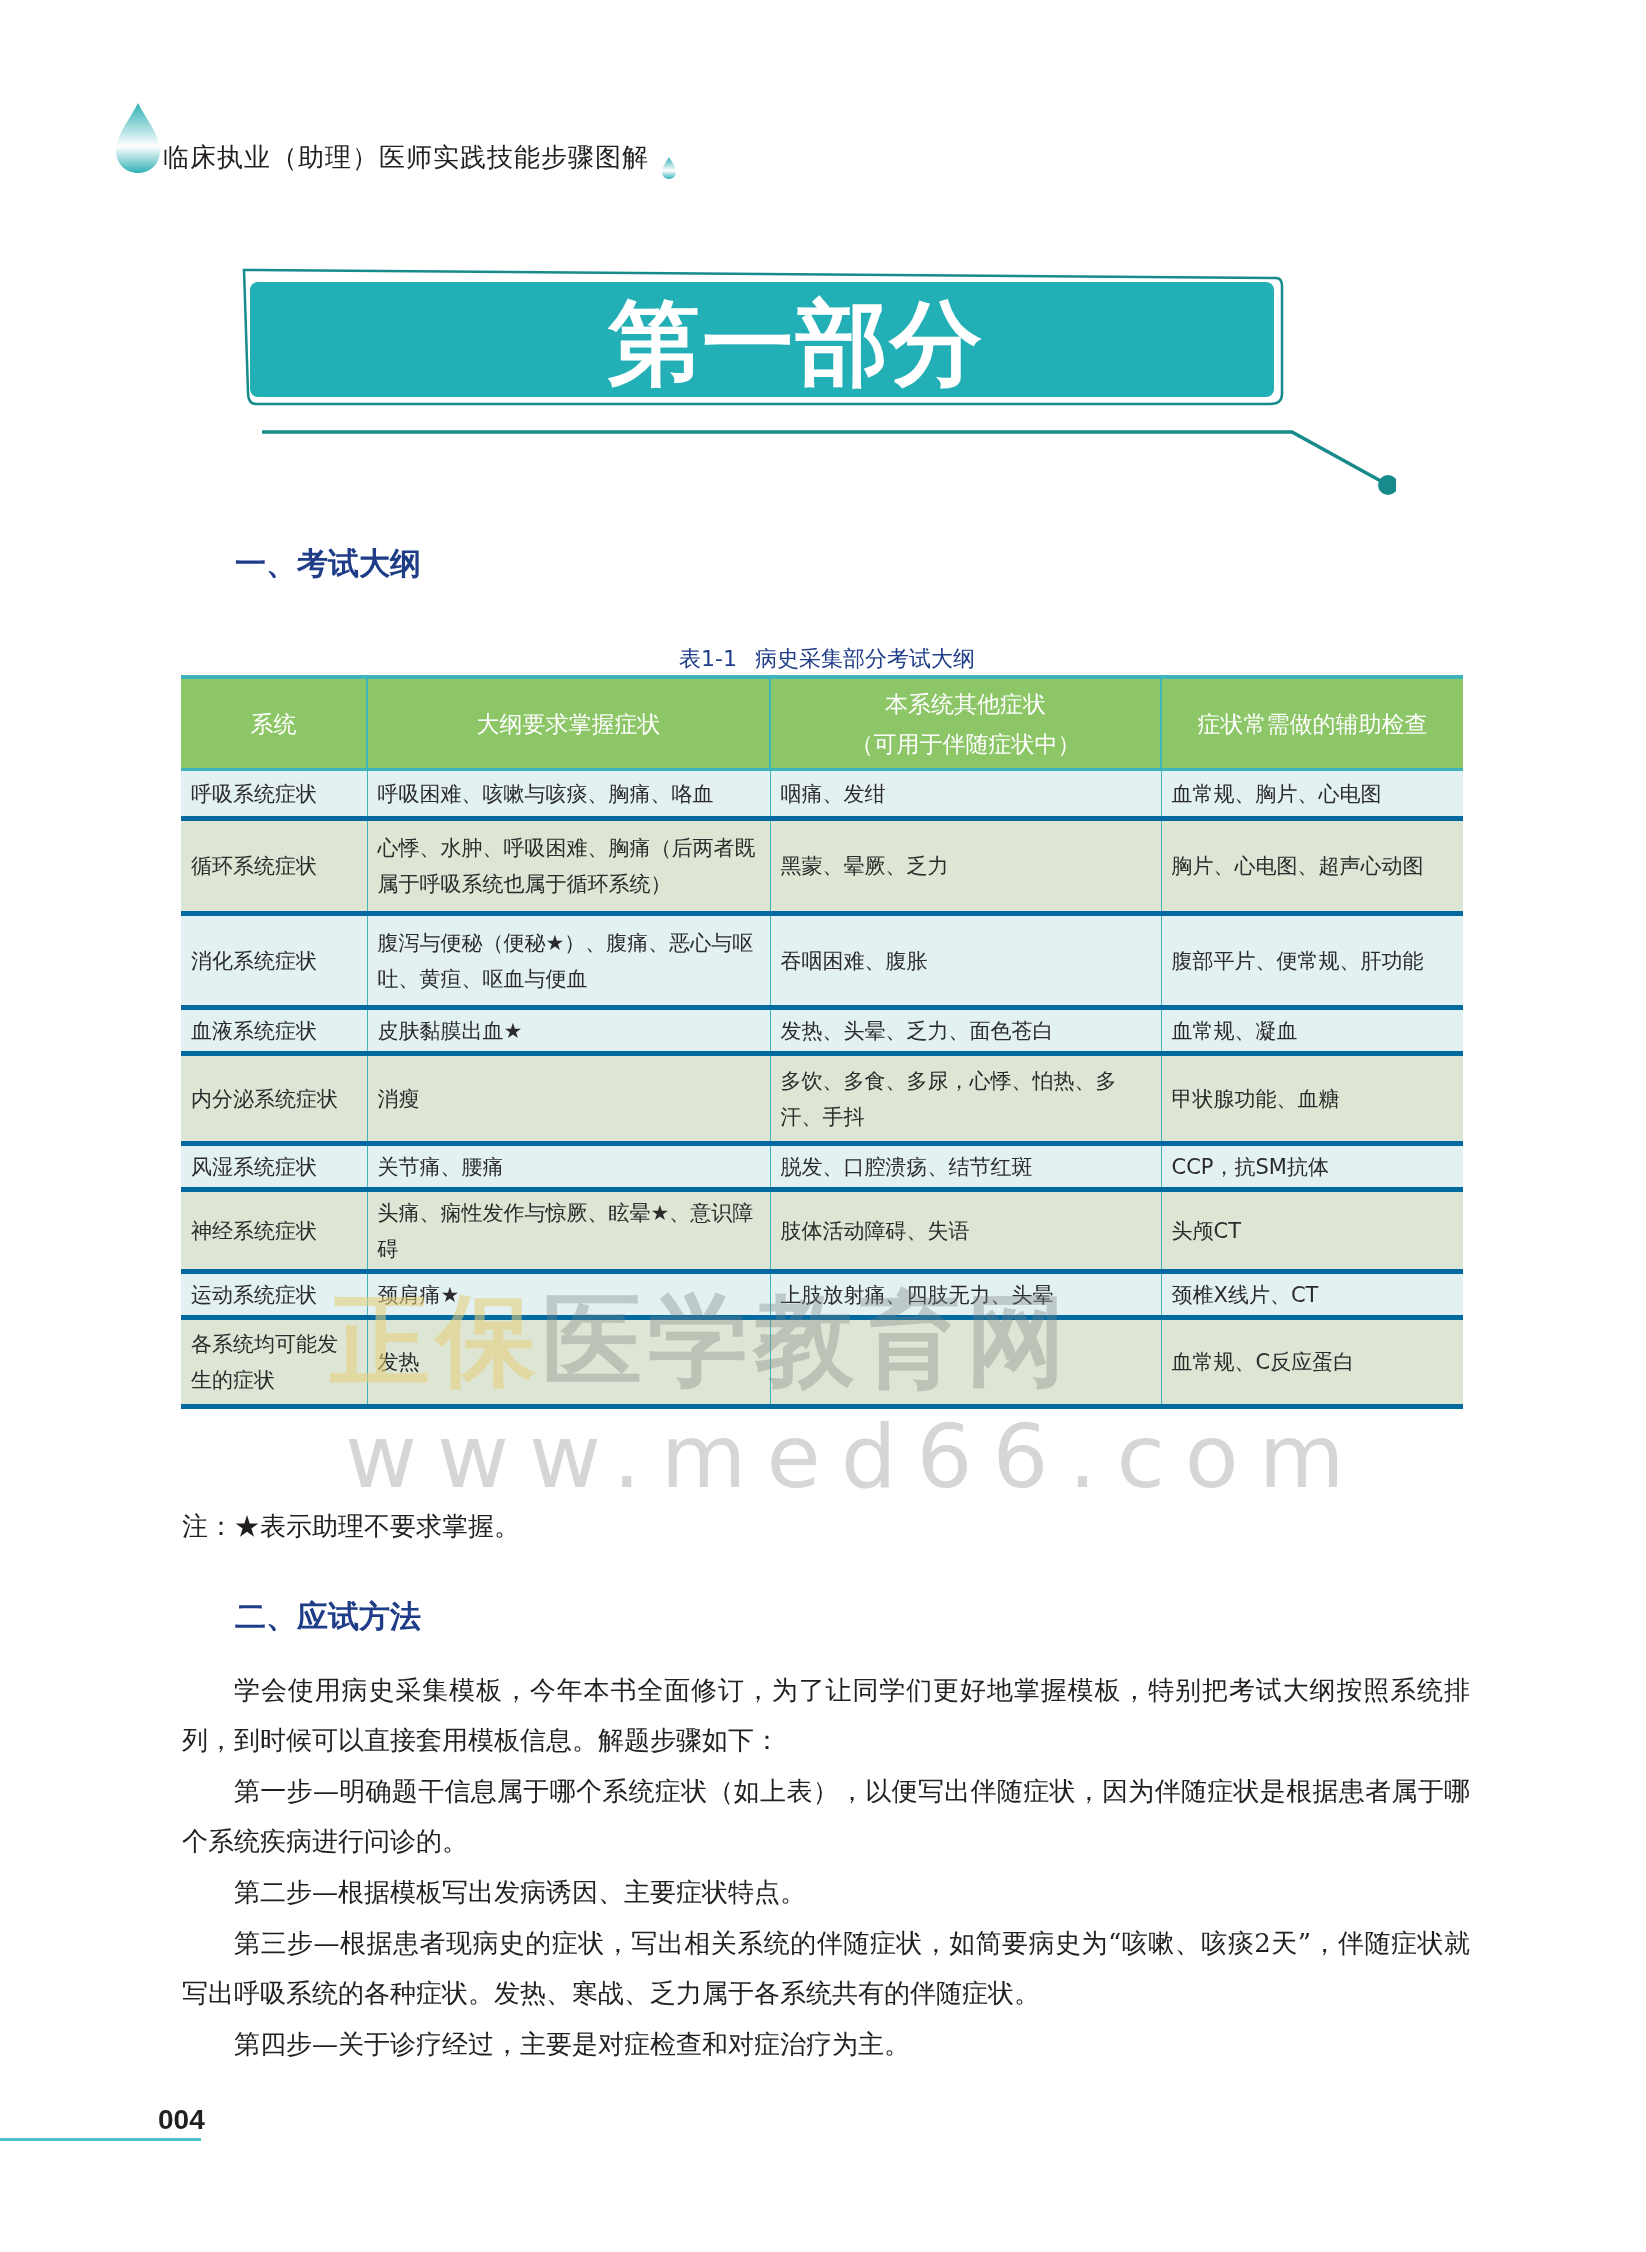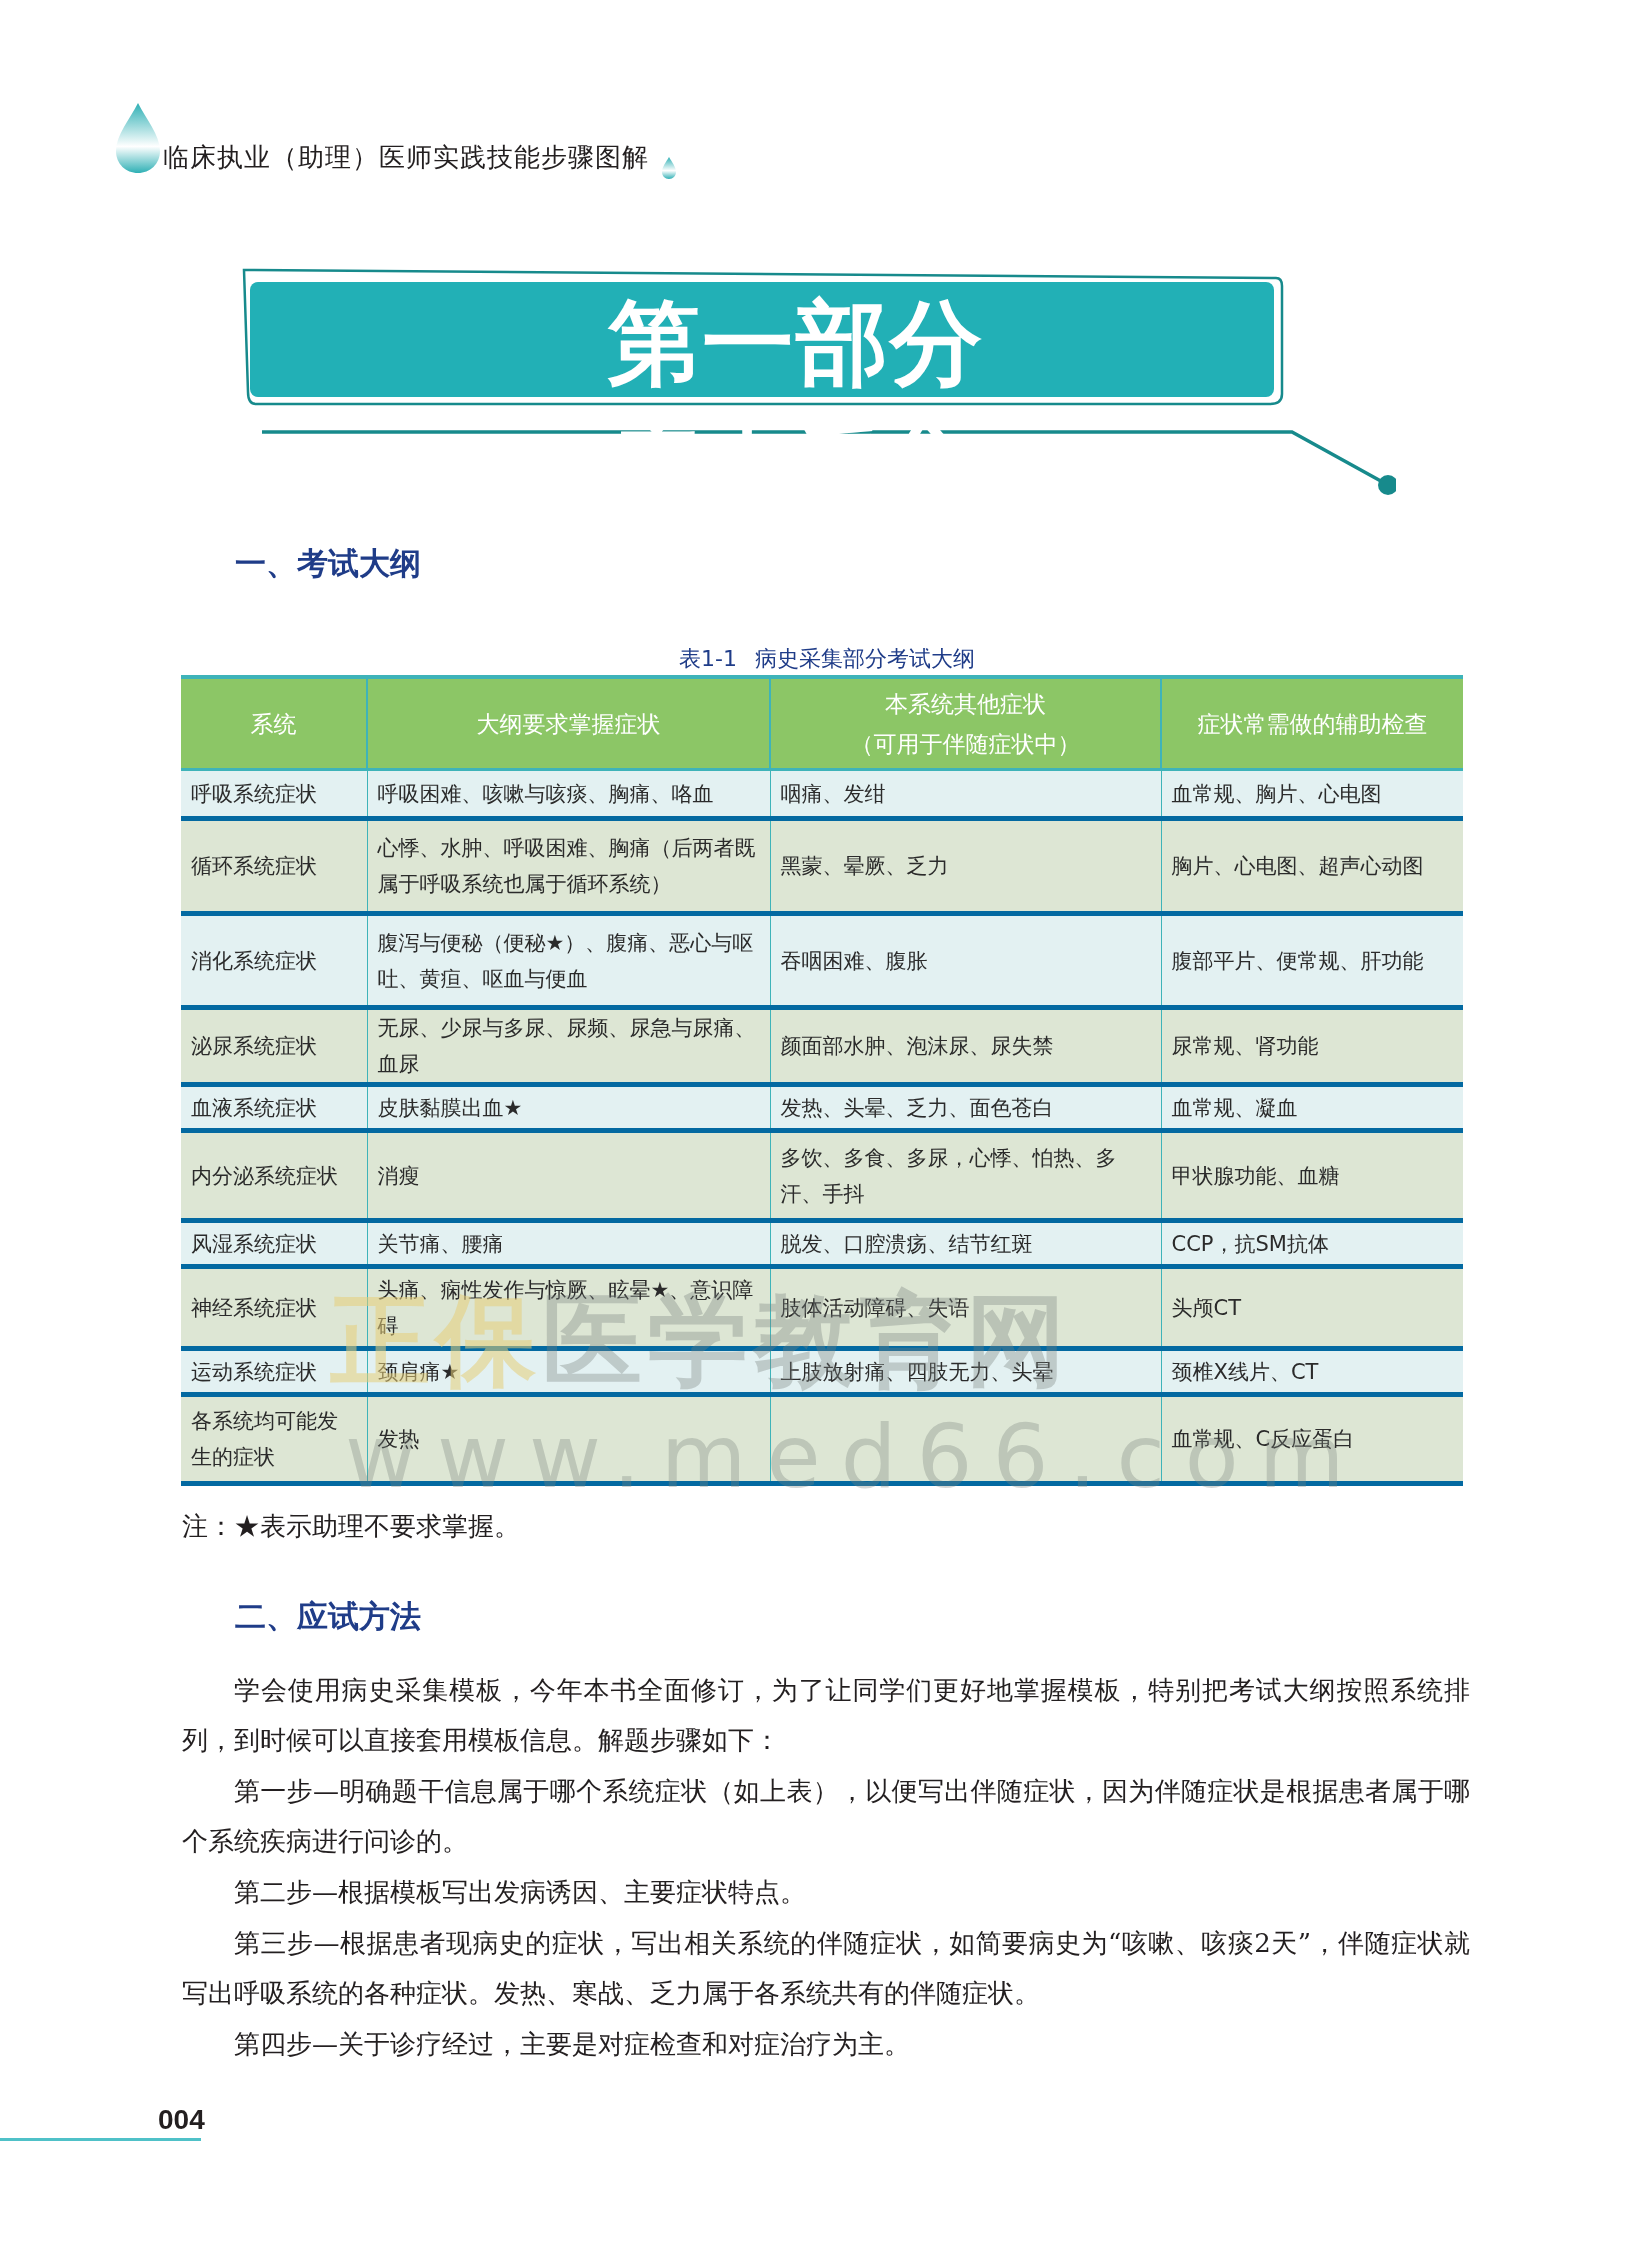--- a/index.html
+++ b/index.html
@@ -63,21 +63,20 @@
 
 <svg class="abs banner-svg" viewBox="0 0 1160 240">
   <path d="M8 8 L1040 16 Q1046 16 1046 24 L1046 132 Q1046 142 1034 142 L20 142 Q12 142 12 130 Z" fill="none" stroke="#178a8c" stroke-width="2.5"></path>
   <rect x="14" y="20" width="1024" height="115" rx="8" fill="#22b0b6"></rect>
   <polyline points="26,170 1056,170 1152,223" fill="none" stroke="#178a8c" stroke-width="3.5"></polyline>
   <circle cx="1152" cy="223" r="10" fill="#178a8c"></circle>
 </svg>
 <div class="abs banner-title">
   <span>第一部分</span>
     <span class="gap"></span>
-    <span>病史采集</span>
 </div>
 
 <div class="abs section-head sec1">一、考试大纲</div>
 <div class="abs table-caption">
   <span>表1-1</span><span style="margin-left:18px">病史采集部分考试大纲</span>
 </div>
 
 <svg class="abs wm-logo" viewBox="0 0 390 520">
   <ellipse cx="195" cy="260" rx="180" ry="250" fill="none" stroke="#e8cf74" stroke-width="60"></ellipse>
   <rect x="165" y="0" width="60" height="520" fill="#e8cf74"></rect>
@@ -113,26 +112,20 @@
       <td>循环系统症状</td>
       <td>心悸、水肿、呼吸困难、胸痛（后两者既属于呼吸系统也属于循环系统）</td>
       <td>黑蒙、晕厥、乏力</td>
       <td>胸片、心电图、超声心动图</td>
     </tr>
     <tr class="odd" style="height:94px">
       <td>消化系统症状</td>
       <td>腹泻与便秘（便秘★）、腹痛、恶心与呕吐、黄疸、呕血与便血</td>
       <td>吞咽困难、腹胀</td>
       <td>腹部平片、便常规、肝功能</td>
-    </tr>
-    <tr class="even" style="height:77px">
-      <td>泌尿系统症状</td>
-      <td>无尿、少尿与多尿、尿频、尿急与尿痛、血尿</td>
-      <td>颜面部水肿、泡沫尿、尿失禁</td>
-      <td>尿常规、肾功能</td>
     </tr>
     <tr class="odd" style="height:46px">
       <td>血液系统症状</td>
       <td>皮肤黏膜出血★</td>
       <td>发热、头晕、乏力、面色苍白</td>
       <td>血常规、凝血</td>
     </tr>
     <tr class="even" style="height:90px">
       <td>内分泌系统症状</td>
       <td>消瘦</td>

